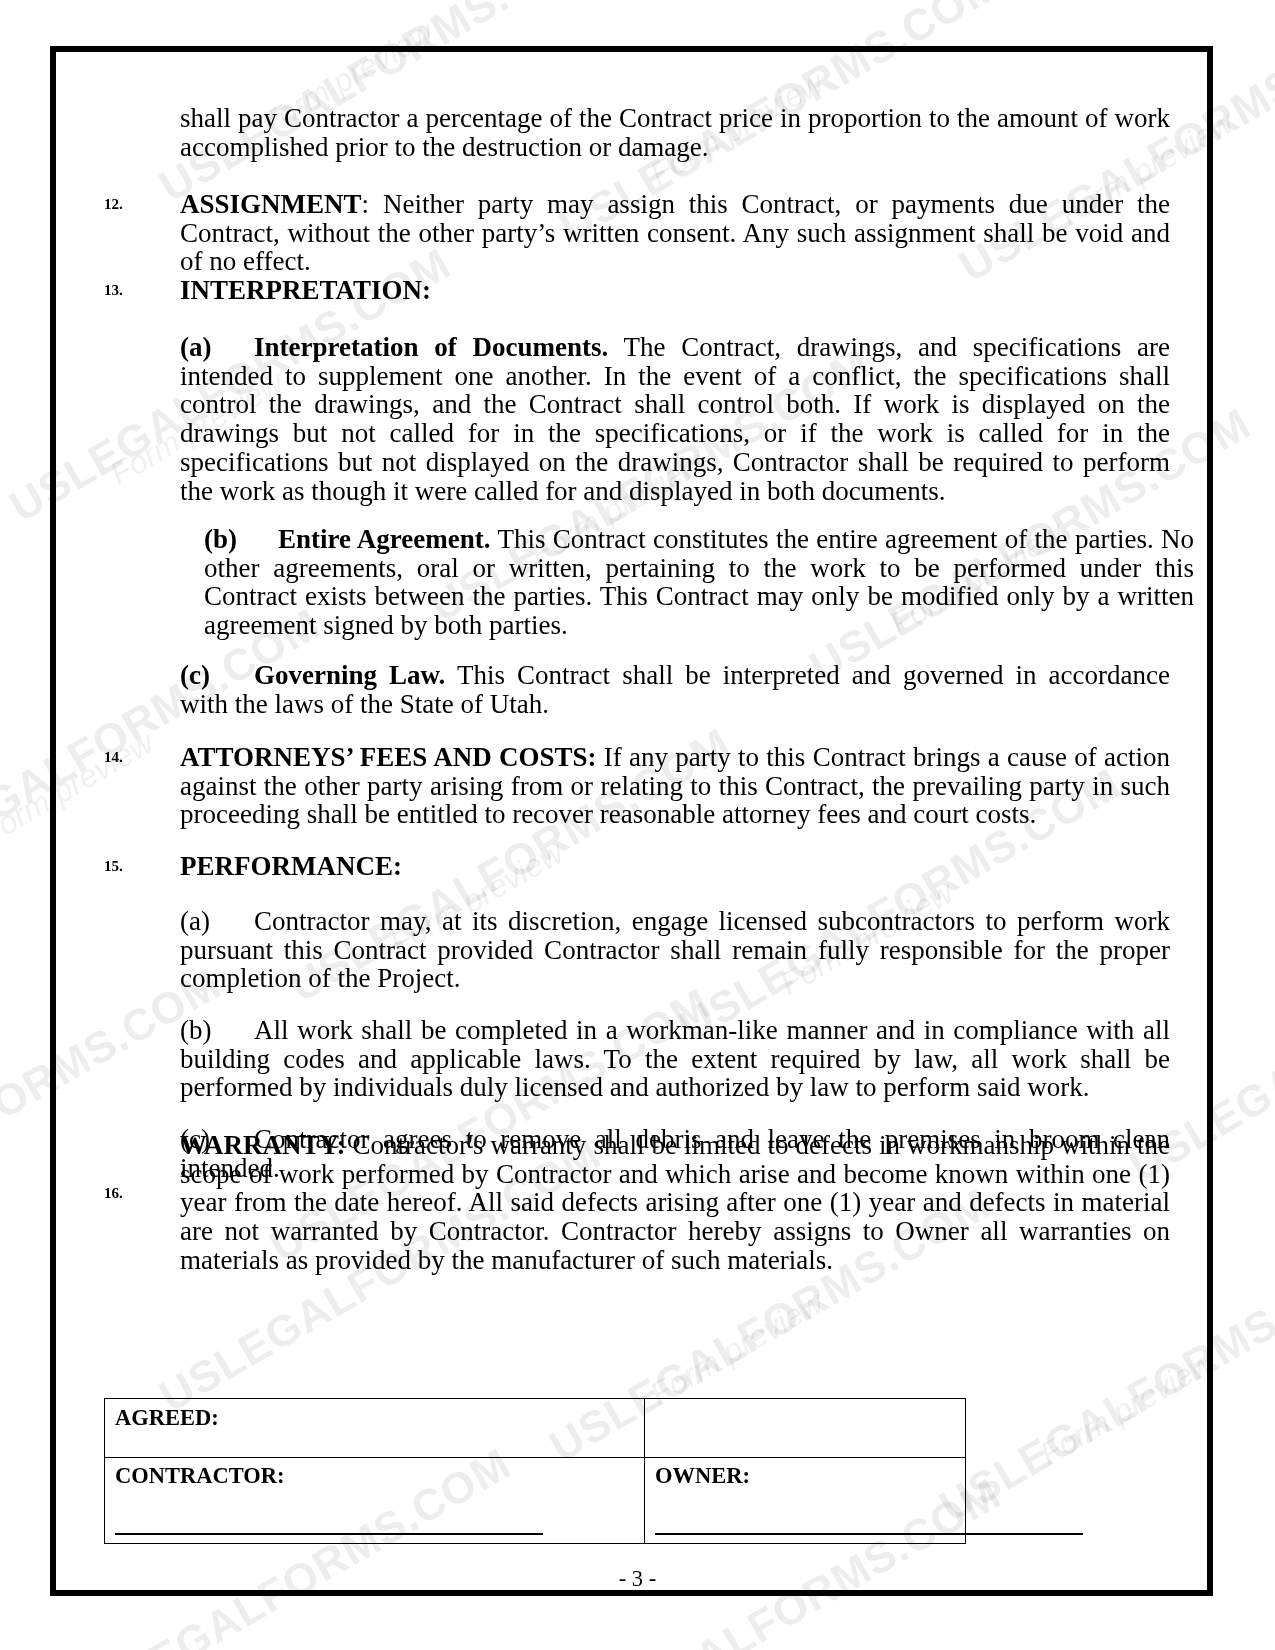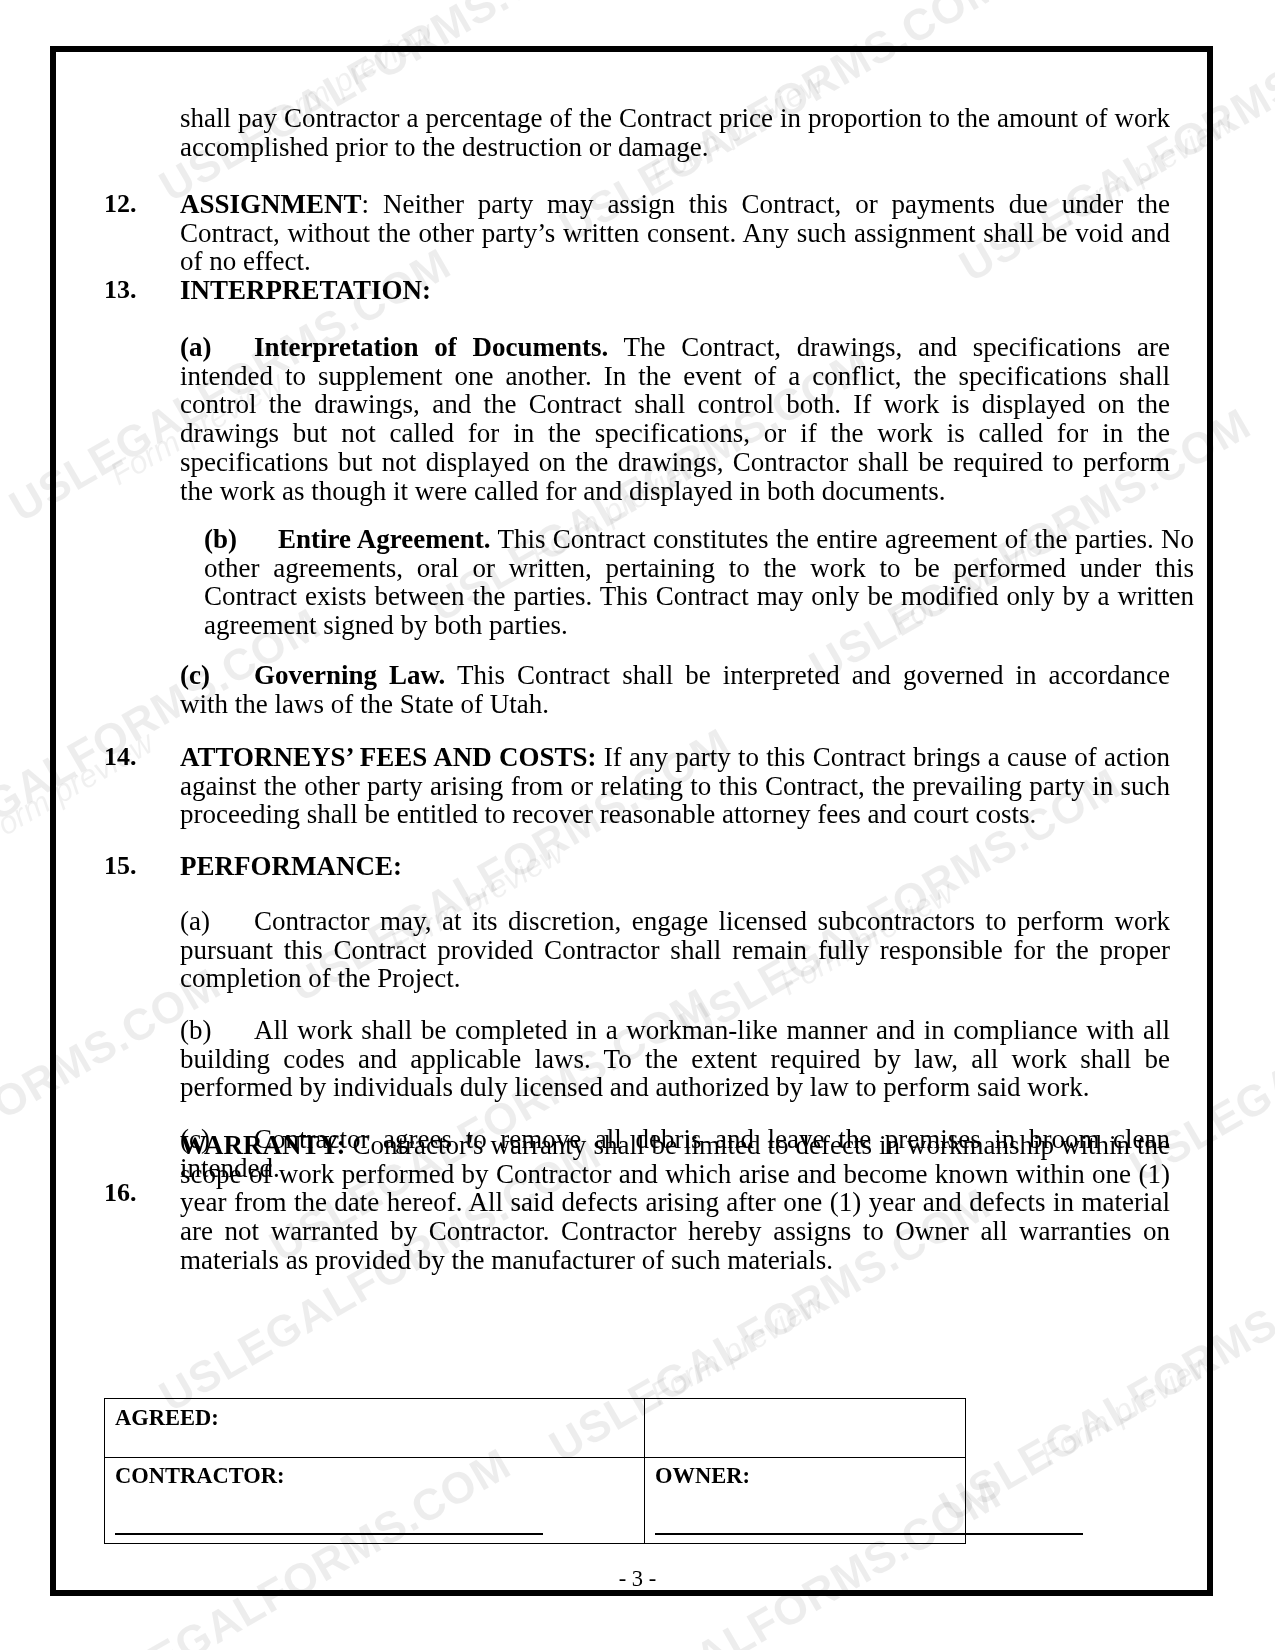--- a/index.html
+++ b/index.html
@@ -8,21 +8,21 @@
   .frame { position:absolute; left:50px; top:46px; width:1163px; height:1550px;
            border:6px solid #000; box-sizing:border-box; }
   .wm { position:absolute; font-family:"Liberation Sans", sans-serif; font-weight:bold;
         color:rgba(0,0,0,0.07); font-size:44px; transform:rotate(-30deg);
         white-space:nowrap; pointer-events:none; letter-spacing:1px; }
   .wm2 { position:absolute; font-family:"Liberation Sans", sans-serif; font-style:italic;
         color:rgba(0,0,0,0.06); font-size:32px; transform:rotate(-30deg);
         white-space:nowrap; pointer-events:none; }
   .txt { position:absolute; left:180px; width:990px; font-size:27px; line-height:28.7px;
          text-align:justify; }
-  .num { position:absolute; left:104px; font-size:26px; font-weight:bold; line-height:28.7px; }
+  .num { position:absolute; left:104px; font-size:15px; font-weight:bold; line-height:28.7px; }
   .b { font-weight:bold; }
   .tab { display:inline-block; width:74px; }
   .sig-table { position:absolute; left:104px; top:1398px; width:862px; height:146px;
                border:1.5px solid #000; box-sizing:border-box; }
   .sig-table .row1 { position:absolute; left:0; top:0; right:0; height:58px;
                      border-bottom:1.5px solid #000; }
   .sig-table .vline { position:absolute; left:539px; top:0; bottom:0; border-left:1.5px solid #000; }
   .cell-label { position:absolute; font-weight:bold; font-size:22.5px; }
   .sig-line { position:absolute; height:0; border-top:2px solid #000; }
   .pagenum { position:absolute; top:1566px; left:0; width:1275px; text-align:center; font-size:22.5px; }

